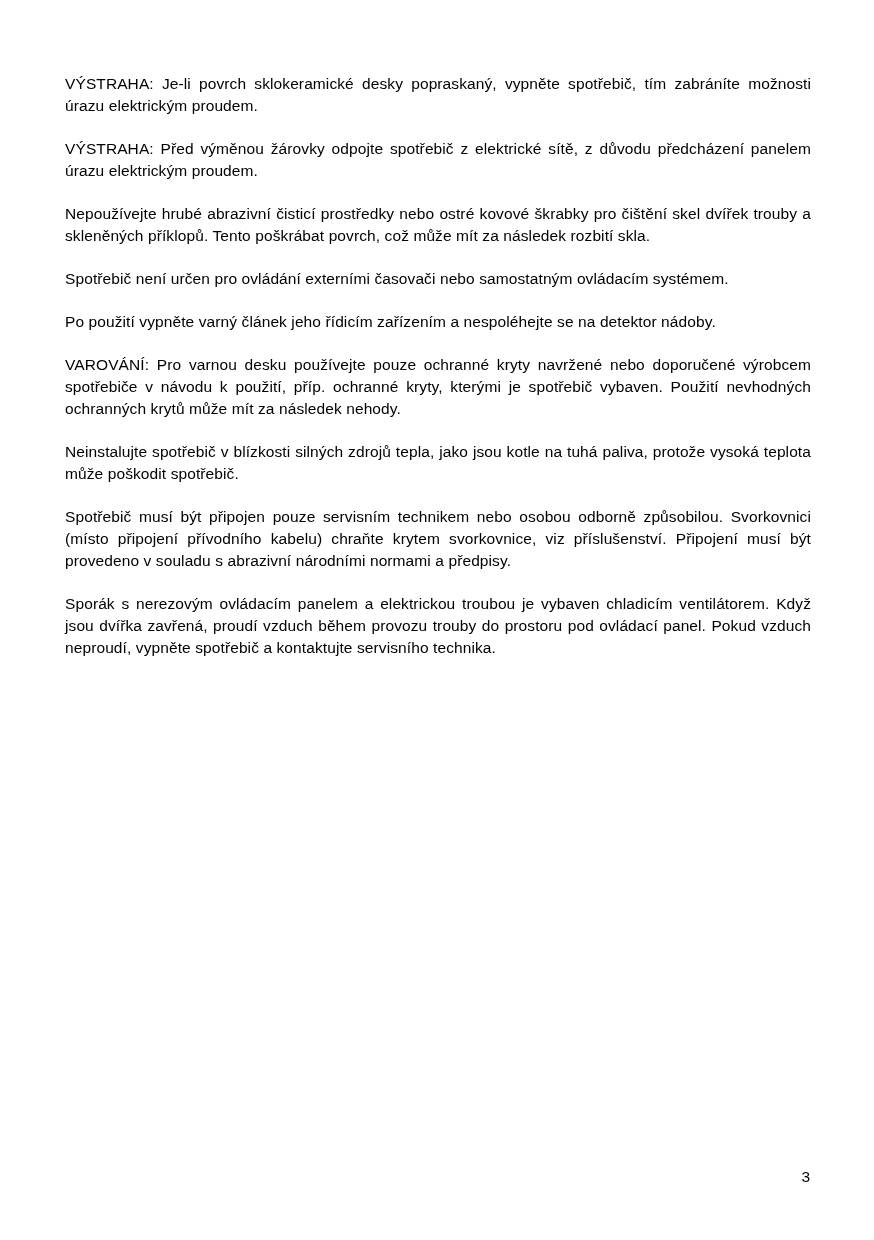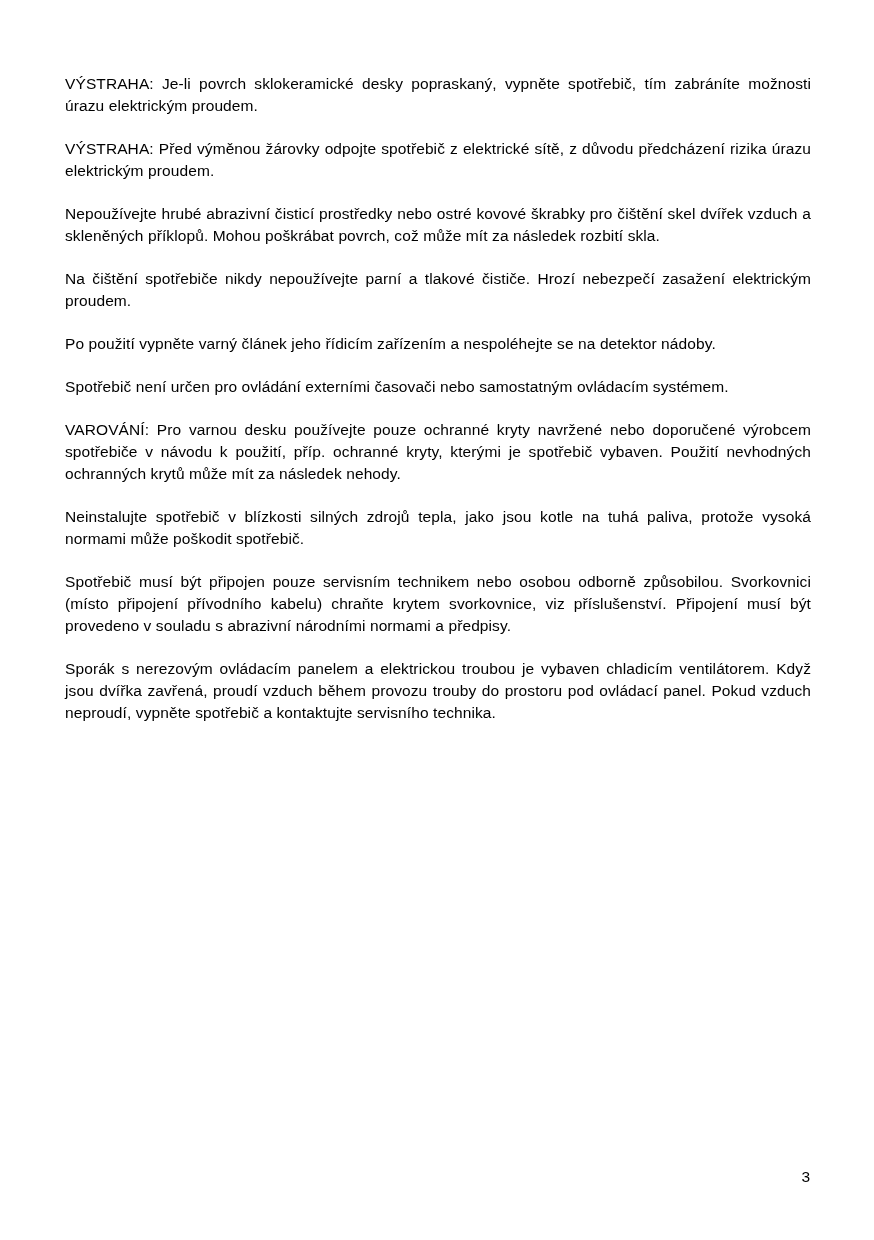--- a/index.html
+++ b/index.html
@@ -38,24 +38,23 @@
     font-size: 15.5px;
     line-height: 22px;
   }
 </style>
 </head>
 <body>
 
 <div class="page">
   <div class="content">
     <p>VÝSTRAHA: Je-li povrch sklokeramické desky popraskaný, vypněte spotřebič, tím zabráníte možnosti úrazu elektrickým proudem.</p>
-    <p>VÝSTRAHA: Před výměnou žárovky odpojte spotřebič z elektrické sítě, z důvodu předcházení rizika úrazu elektrickým proudem.</p>
-    <p>Nepoužívejte hrubé abrazivní čisticí prostředky nebo ostré kovové škrabky pro čištění skel dvířek vzduch a skleněných příklopů. Mohou poškrábat povrch, což může mít za následek rozbití skla.</p>
-    <p>Na čištění spotřebiče nikdy nepoužívejte parní a tlakové čističe. Hrozí nebezpečí zasažení elektrickým proudem.</p>
+    <p>VÝSTRAHA: Před výměnou žárovky odpojte spotřebič z elektrické sítě, z důvodu předcházení panelem úrazu elektrickým proudem.</p>
+    <p>Nepoužívejte hrubé abrazivní čisticí prostředky nebo ostré kovové škrabky pro čištění skel dvířek trouby a skleněných příklopů. Tento poškrábat povrch, což může mít za následek rozbití skla.</p>
+    <p>Spotřebič není určen pro ovládání externími časovači nebo samostatným ovládacím systémem.</p>
     <p>Po použití vypněte varný článek jeho řídicím zařízením a nespoléhejte se na detektor nádoby.</p>
-    <p>Spotřebič není určen pro ovládání externími časovači nebo samostatným ovládacím systémem.</p>
     <p>VAROVÁNÍ: Pro varnou desku používejte pouze ochranné kryty navržené nebo doporučené výrobcem spotřebiče v návodu k použití, příp. ochranné kryty, kterými je spotřebič vybaven. Použití nevhodných ochranných krytů může mít za následek nehody.</p>
-    <p>Neinstalujte spotřebič v blízkosti silných zdrojů tepla, jako jsou kotle na tuhá paliva, protože vysoká normami může poškodit spotřebič.</p>
+    <p>Neinstalujte spotřebič v blízkosti silných zdrojů tepla, jako jsou kotle na tuhá paliva, protože vysoká teplota může poškodit spotřebič.</p>
     <p>Spotřebič musí být připojen pouze servisním technikem nebo osobou odborně způsobilou. Svorkovnici (místo připojení přívodního kabelu) chraňte krytem svorkovnice, viz příslušenství. Připojení musí být provedeno v souladu s abrazivní národními normami a předpisy.</p>
     <p>Sporák s nerezovým ovládacím panelem a elektrickou troubou je vybaven chladicím ventilátorem. Když jsou dvířka zavřená, proudí vzduch během provozu trouby do prostoru pod ovládací panel. Pokud vzduch neproudí, vypněte spotřebič a kontaktujte servisního technika.</p>
   </div>
   <div class="page-number">3</div>
 </div>
 
 </body></html>

